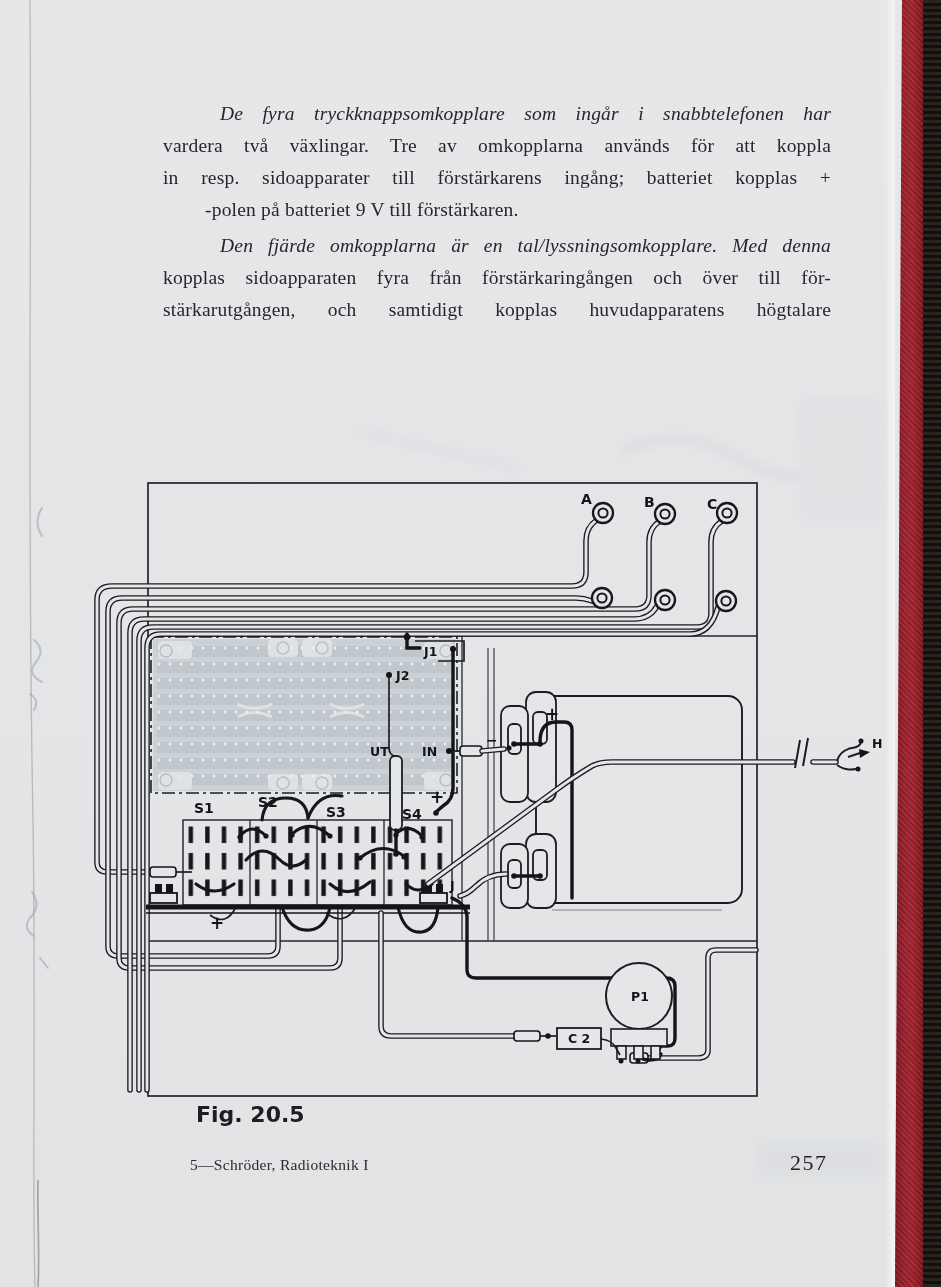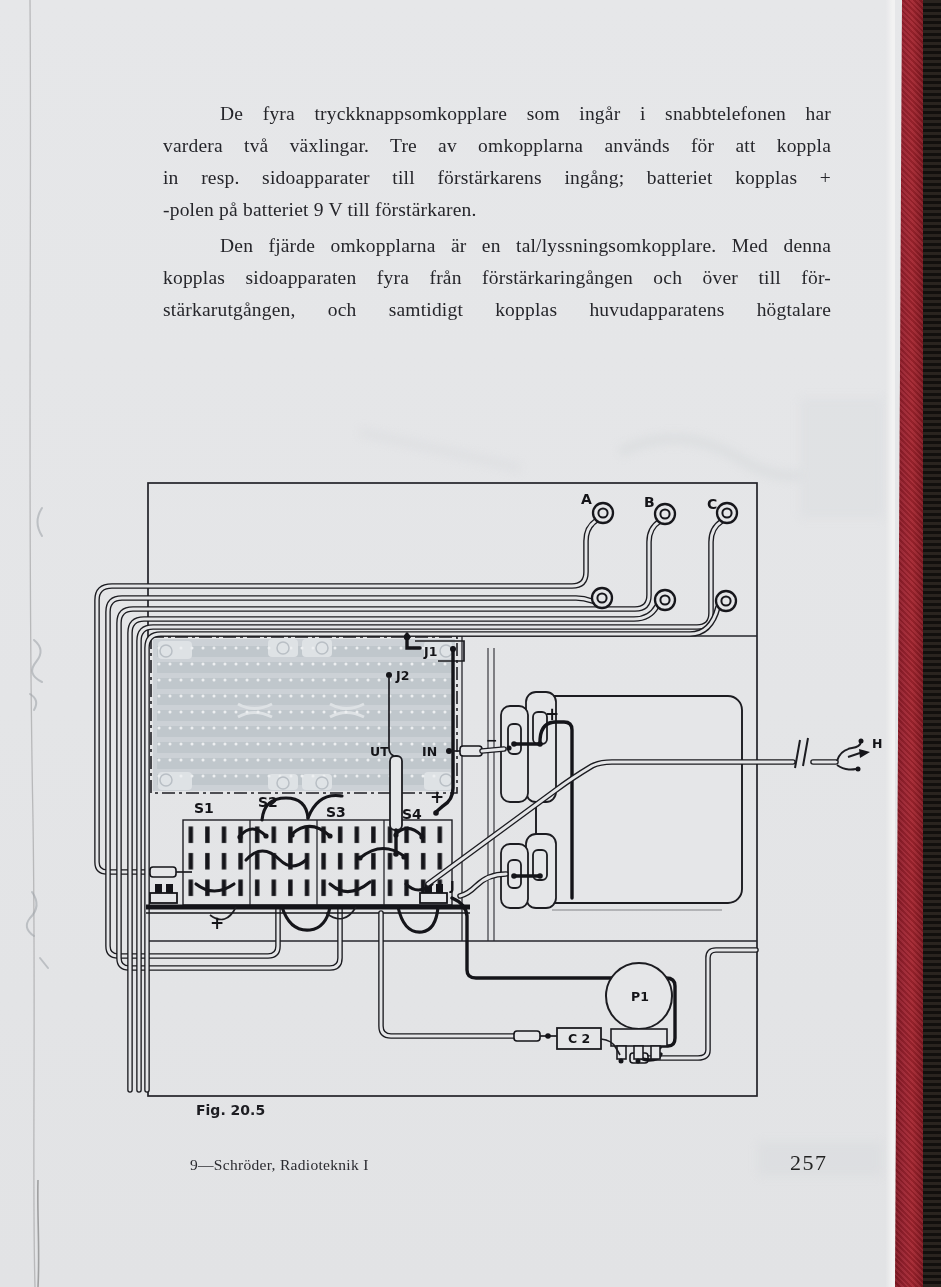--- a/index.html
+++ b/index.html
@@ -6,25 +6,25 @@
   .page{
     position:relative; width:941px; height:1287px; overflow:hidden;
     background:linear-gradient(180deg,#e6e7e9 0%,#e4e5e7 55%,#e2e3e5 100%);
     font-family:"Liberation Serif", serif; color:#232327;
   }
   .textblock{position:absolute; width:668px; left:163px;}
   .textblock .line{
     font-size:19.5px; line-height:32px; letter-spacing:.2px;
     text-align:justify; text-align-last:justify; white-space:normal; color:#26262b;
   }
-  .textblock .line.first{text-indent:57px;}
-  .textblock .line.last{text-align-last:left;}
+  .textblock .line.first{text-indent:57px;font-style:italic;}
+  .textblock .line.last{text-align-last:left;margin-left:42px;}
   .caption{
     position:absolute; left:196px; top:1102px; font-family:"DejaVu Sans","Liberation Sans",sans-serif;
-    font-size:14px; color:#1d1d22; display:flex; gap:11px; align-items:baseline;
+    font-size:22px; color:#1d1d22; display:flex; gap:11px; align-items:baseline;
   }
   .caption .figlbl{font-weight:bold;}
   .footer-left{
     position:absolute; left:190px; top:1156px; font-size:15.5px; color:#2a2a2f; letter-spacing:.3px;
   }
   .page-number{
     position:absolute; left:790px; top:1150px; font-size:22px; color:#222; letter-spacing:1.5px;
   }
   .fig-svg{position:absolute; left:0; top:0;}
   .cover-red{
@@ -348,19 +348,19 @@
       <rect x="557" y="1028" width="44" height="21" fill="#e5e6e8" stroke="#1c1c21" stroke-width="1.8"></rect>
       <path class="w" d="M601,1039 Q 612,1040 616,1048 L 620,1055"></path>
     </g>
     <text class="lbl-s" x="579" y="1043" text-anchor="middle">C 2</text>
   </svg>
 
   <div class="caption">
     <span class="figlbl">Fig. 20.5</span>
   </div>
 
-  <div class="footer-left">9—Schröder, Radioteknik I</div>
+  <div class="footer-left">5—Schröder, Radioteknik I</div>
   <div class="page-number">257</div>
 
   <div class="edge-light"></div>
   <div class="cover-red"></div>
   <div class="cover-dark"></div>
 </div>
 
 </body></html>

